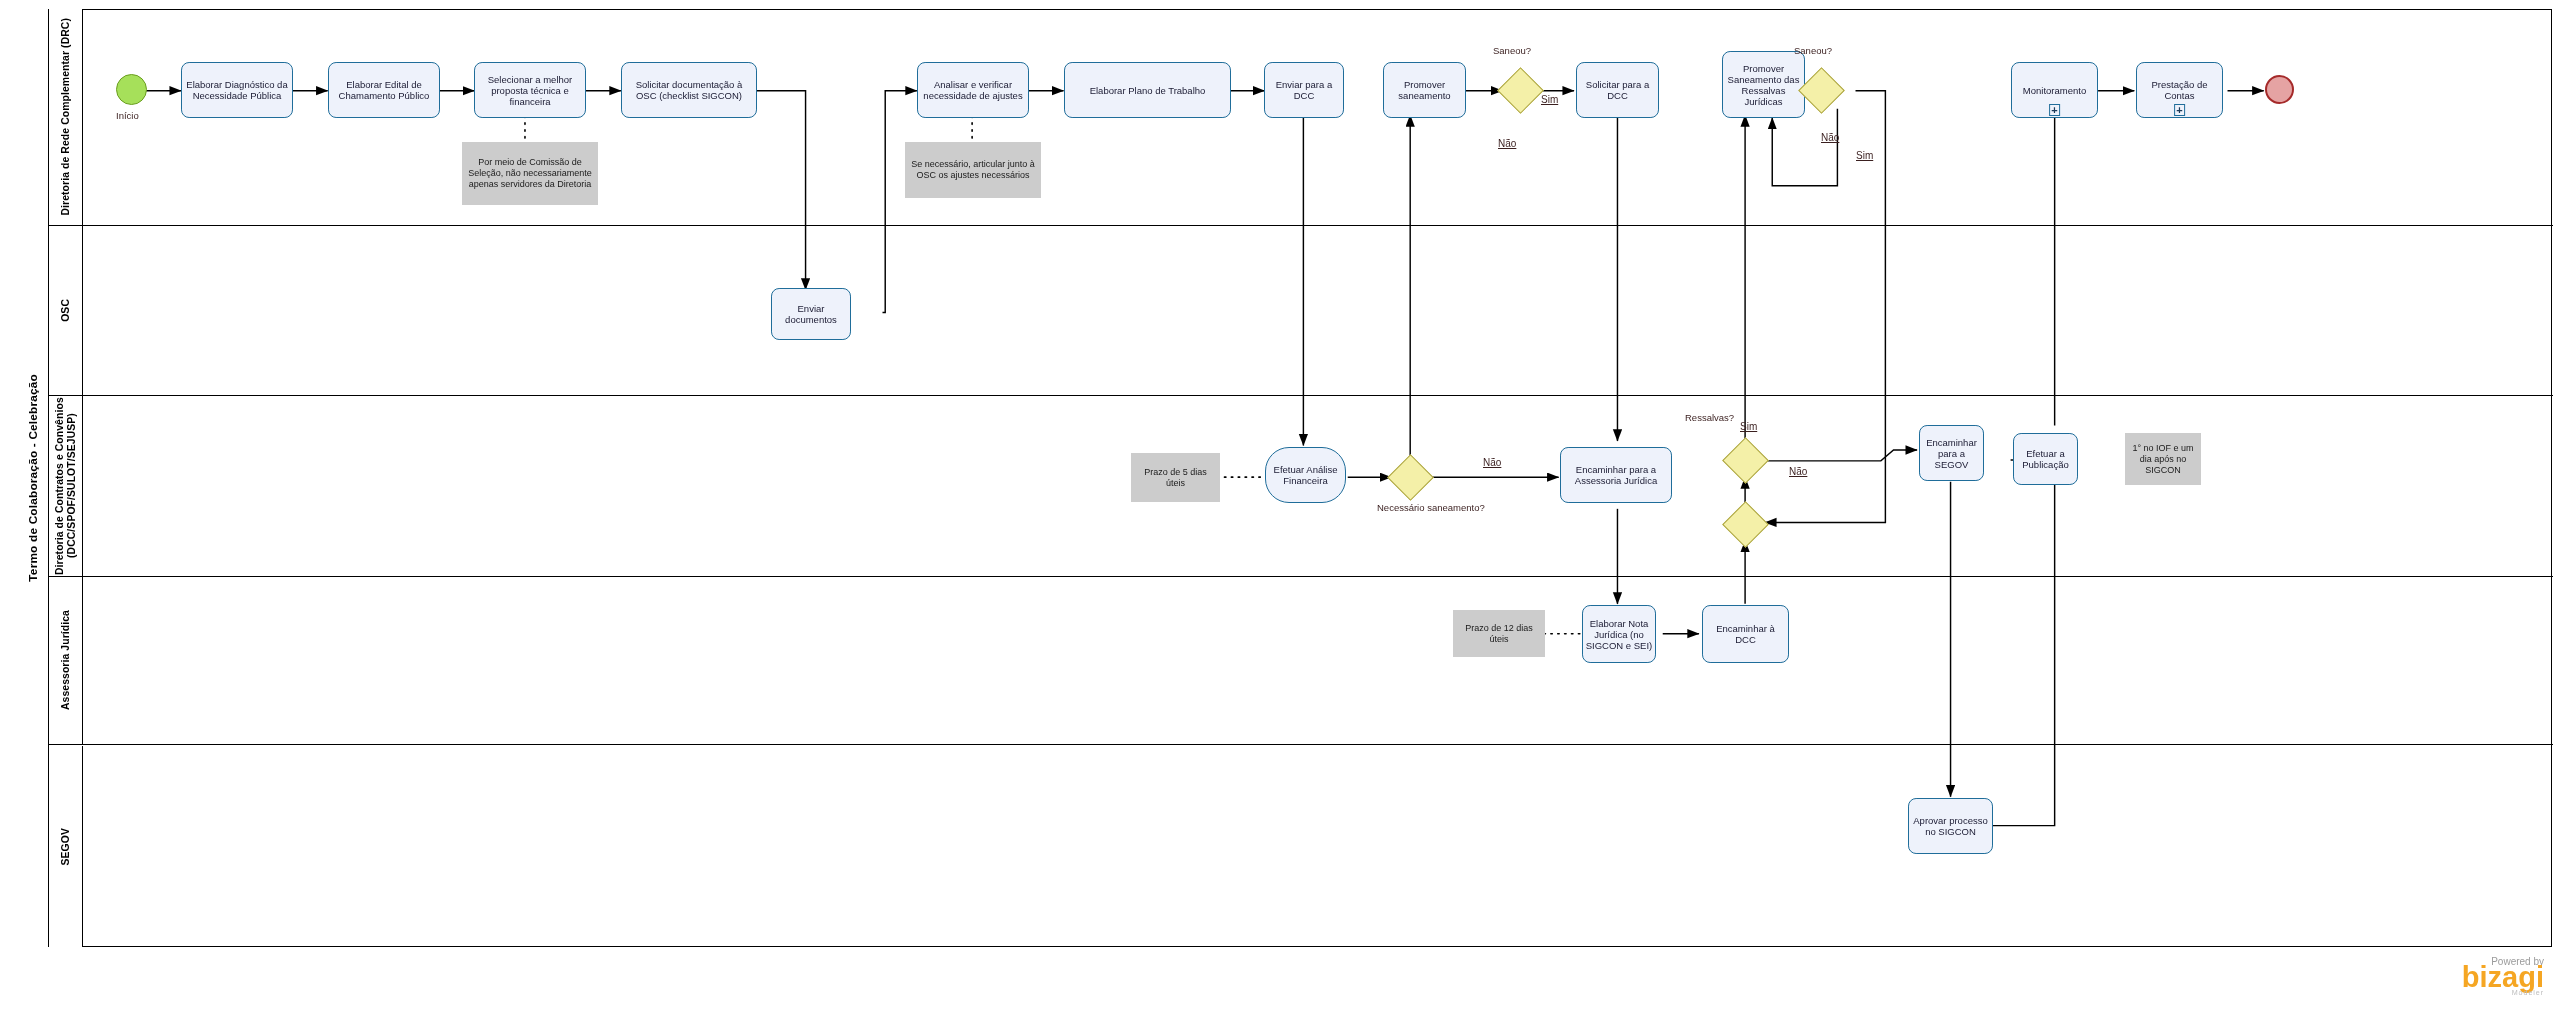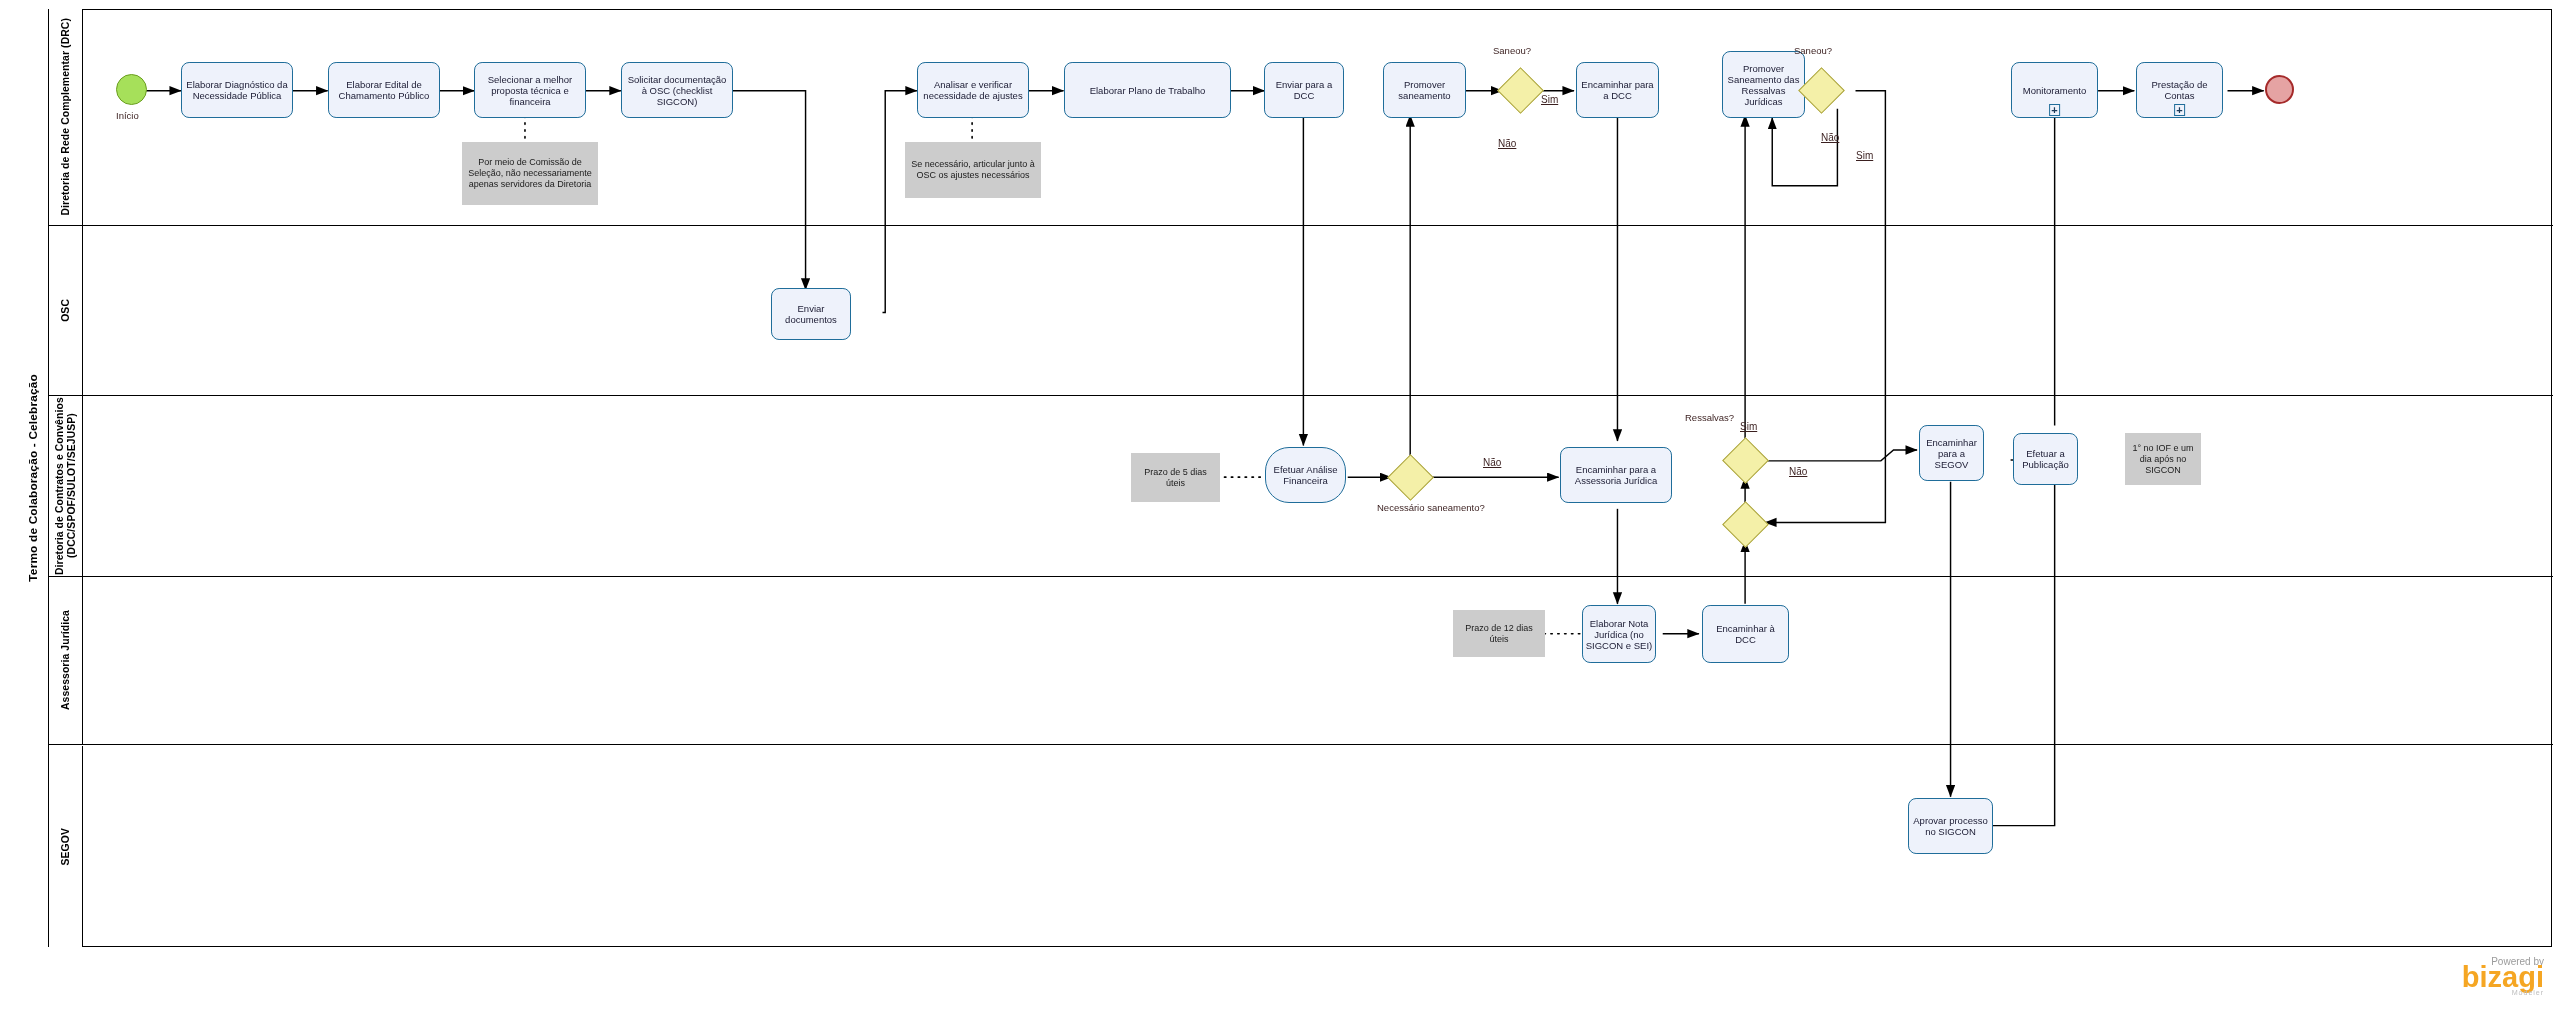--- a/index.html
+++ b/index.html
@@ -299,21 +299,21 @@
   </div>
 
   <div class="task" style="left:474px; top:62px; width:112px; height:56px;">
     <span class="tlabel">Selecionar a melhor proposta técnica e financeira</span>
   </div>
 
   <div class="annotation" style="left:462px; top:142px; width:136px; height:63px;">
     <span>Por meio de Comissão de Seleção, não necessariamente apenas servidores da Diretoria</span>
   </div>
 
-  <div class="task" style="left:621px; top:62px; width:112px; height:56px;">
+  <div class="task" style="left:621px; top:62px; width:136px; height:56px;">
     <span class="tlabel">Solicitar documentação à OSC (checklist SIGCON)</span>
   </div>
 
   <div class="task" style="left:917px; top:62px; width:112px; height:56px;">
     <span class="tlabel">Analisar e verificar necessidade de ajustes</span>
   </div>
 
   <div class="annotation" style="left:905px; top:142px; width:136px; height:56px;">
     <span>Se necessário, articular junto à OSC os ajustes necessários</span>
   </div>
@@ -329,21 +329,21 @@
   <div class="task" style="left:1383px; top:62px; width:83px; height:56px;">
     <span class="tlabel">Promover saneamento</span>
   </div>
 
   <div class="gateway" style="left:1504px; top:74px;"></div>
   <div class="gw-label" style="left:1493px; top:45px;">Saneou?</div>
   <div class="flow-label" style="left:1541px; top:94px;">Sim</div>
   <div class="flow-label" style="left:1498px; top:138px;">Não</div>
 
   <div class="task" style="left:1576px; top:62px; width:83px; height:56px;">
-    <span class="tlabel">Encaminhar para a DCC</span>
+    <span class="tlabel">Solicitar para a DCC</span>
   </div>
 
   <div class="task" style="left:1722px; top:51px; width:83px; height:67px;">
     <span class="tlabel">Promover Saneamento das Ressalvas Jurídicas</span>
   </div>
 
   <div class="gateway" style="left:1805px; top:74px;"></div>
   <div class="gw-label" style="left:1794px; top:45px;">Saneou?</div>
   <div class="flow-label" style="left:1821px; top:132px;">Não</div>
   <div class="flow-label" style="left:1856px; top:150px;">Sim</div>

